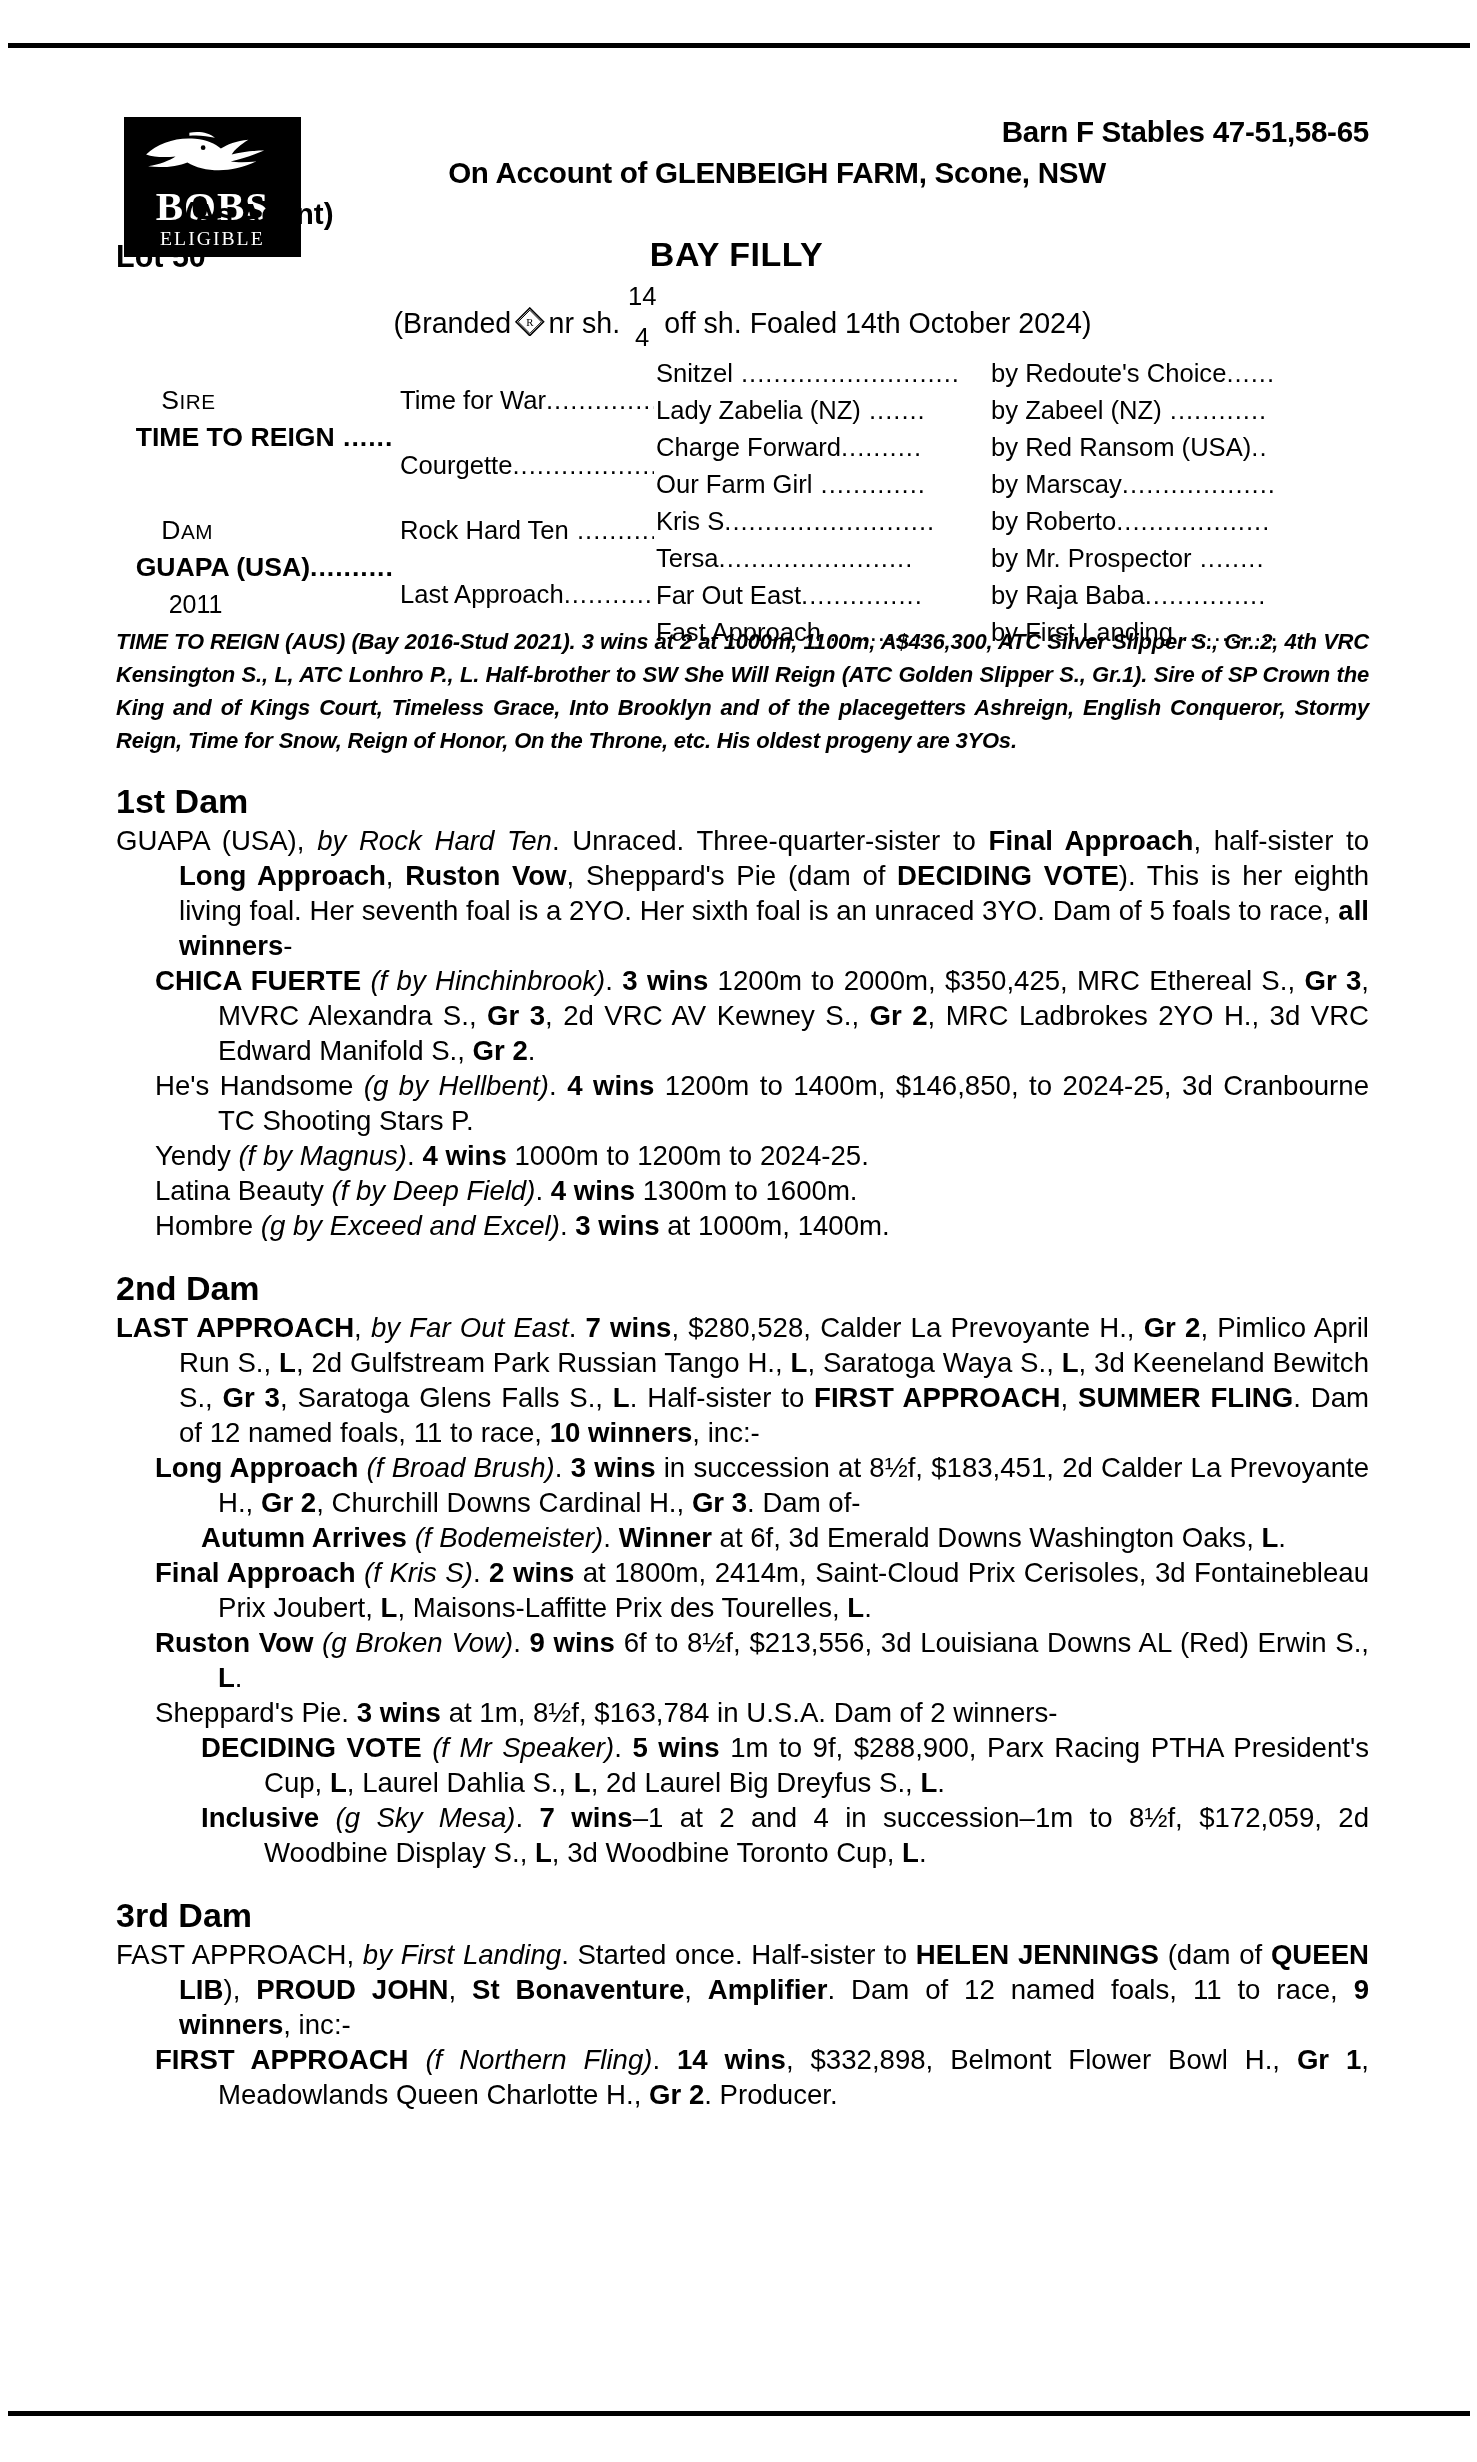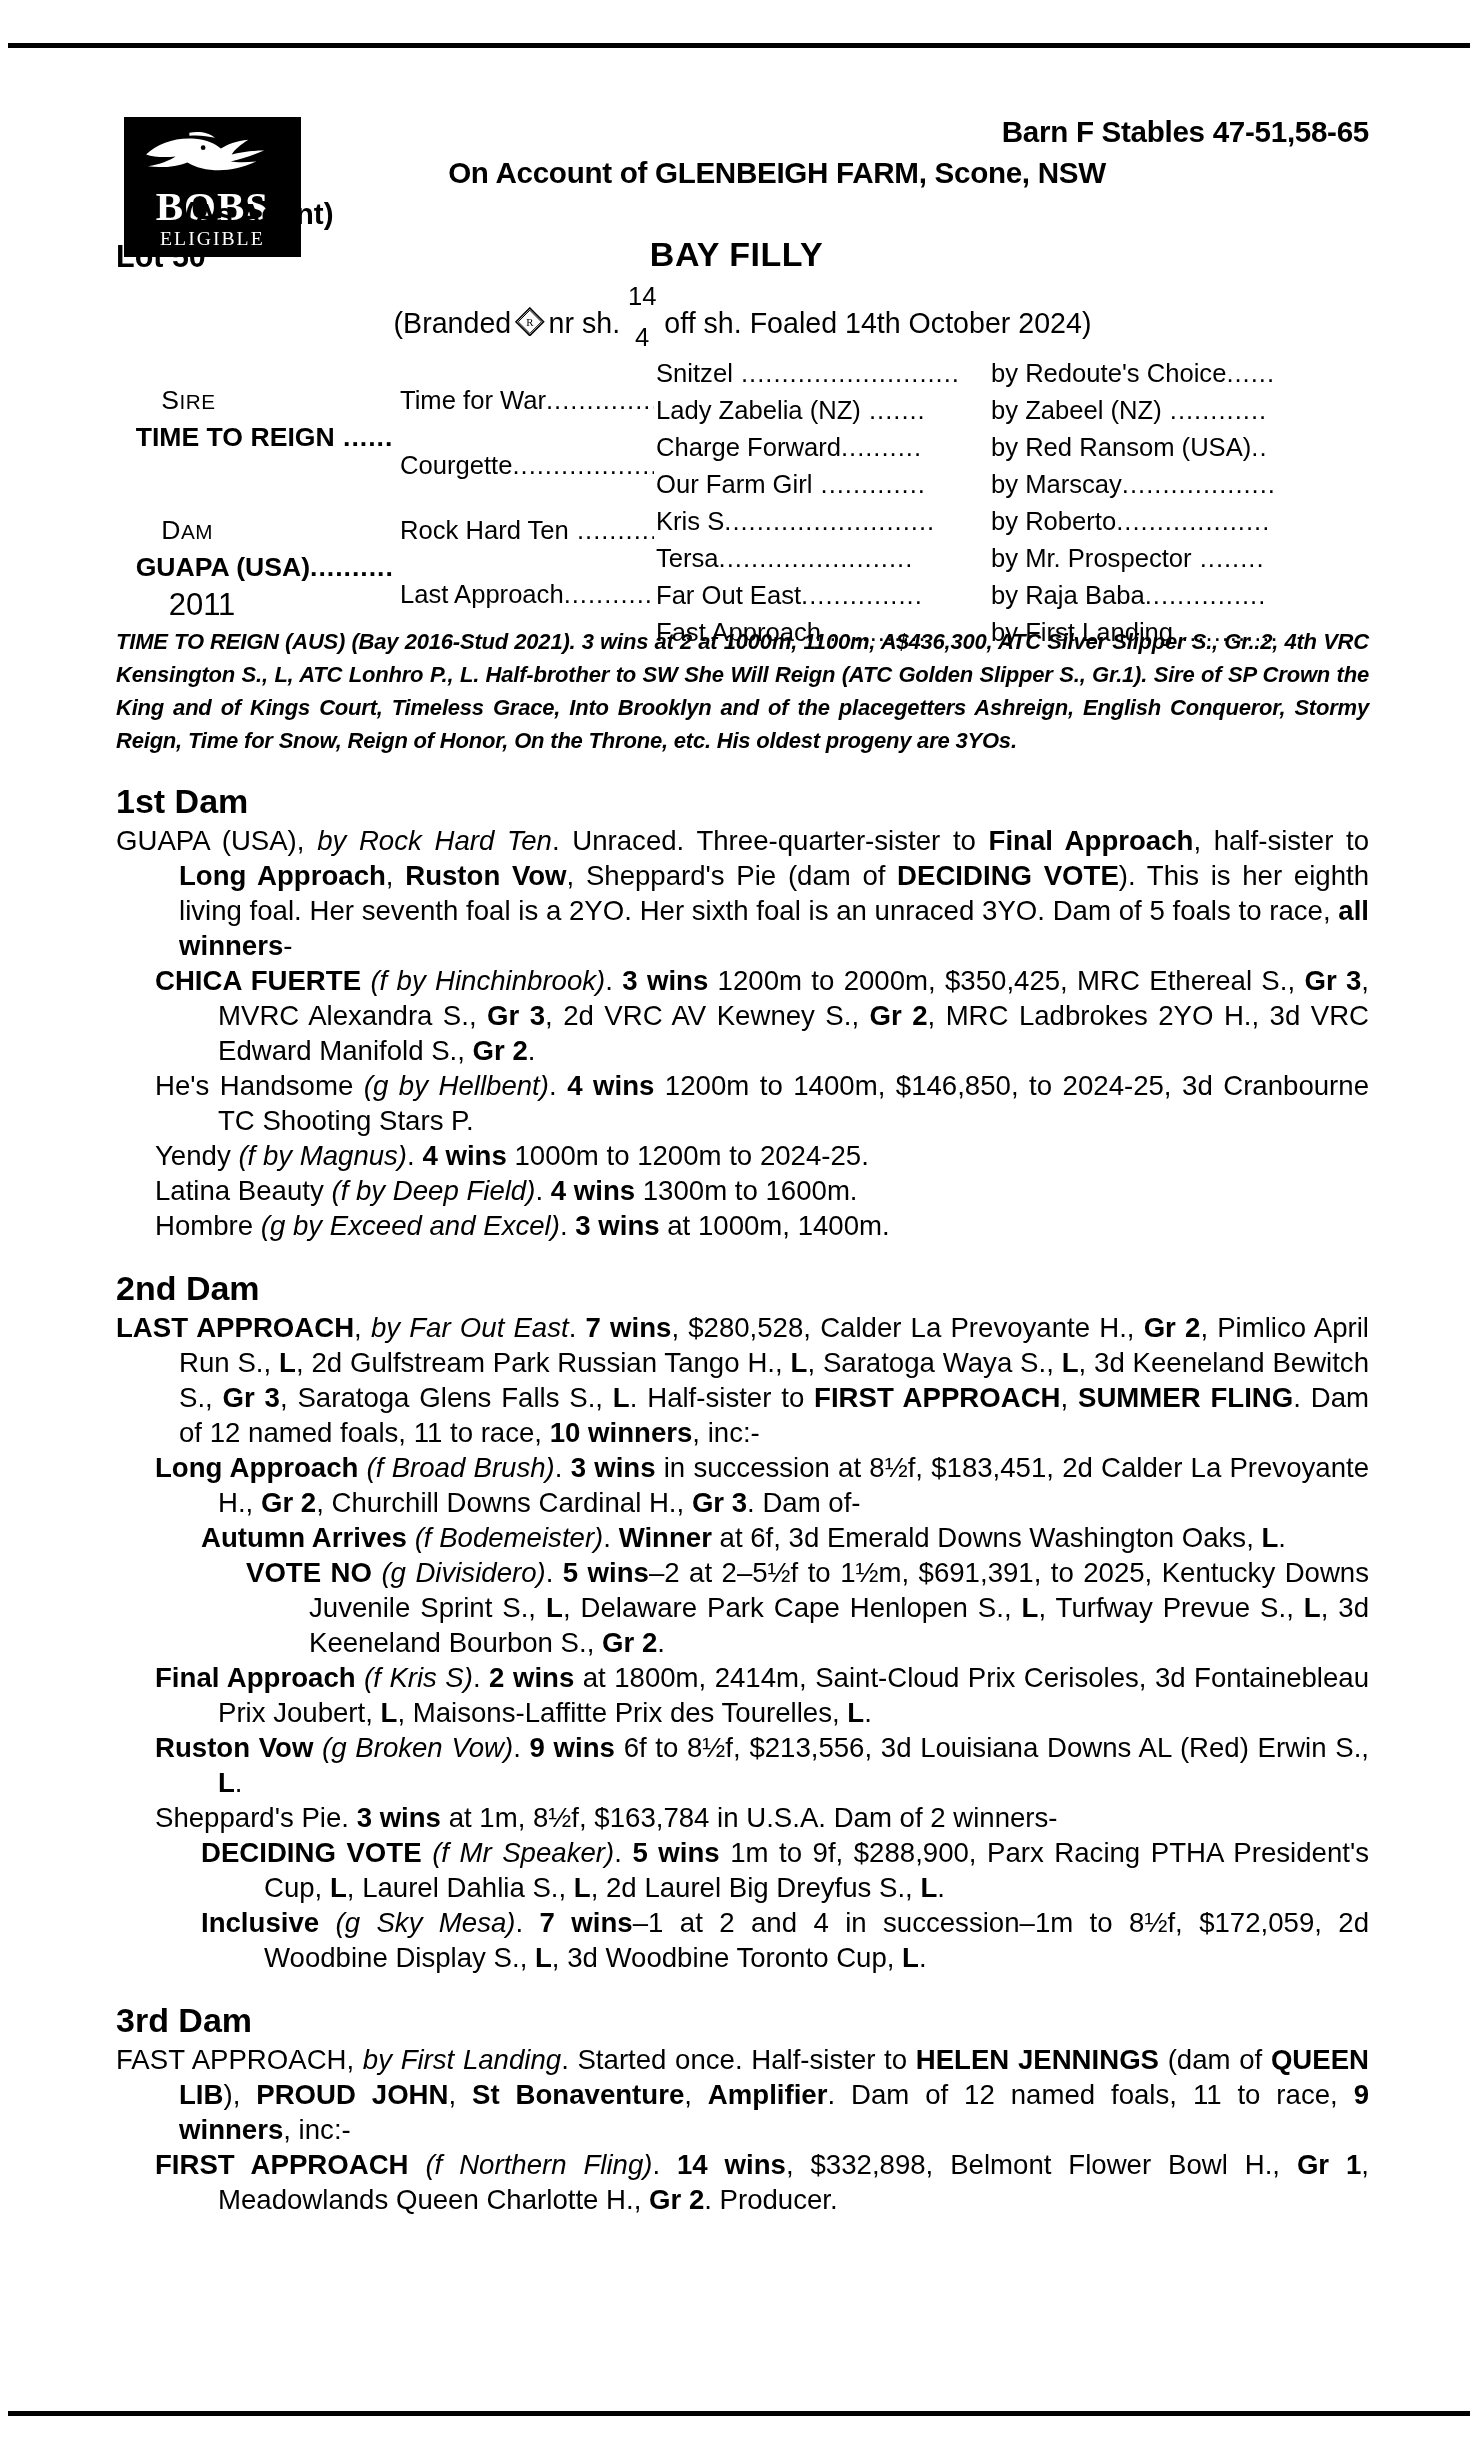--- a/index.html
+++ b/index.html
@@ -164,21 +164,21 @@
   .ped .col4 {
     position: absolute; left: 875px; top: 0; width: 378px;
   }
   .sire-lbl, .dam-lbl {
     font-size: 20.7px;
     letter-spacing: 0.5px;
     padding-left: 25.6px;
   }
   .smallcap-first { font-size: 26.6px; }
   .sire-name, .dam-name { font-weight: bold; font-size: 26.6px; }
-  .dam-year { padding-left: 33px; font-size: 31px; }
+  .dam-year { padding-left: 33px; font-size: 25px; }
   .dots { letter-spacing: 1px; }
   .r { line-height: 37px; height: 37px; white-space: nowrap; overflow: hidden; }
   .r-sp { height: 27.6px; }
 
   
   .sire-para {
     font-weight: bold;
     font-style: italic;
     font-size: 22px;
     line-height: 33px;
@@ -304,21 +304,20 @@
         <p class="entry lvl1">GUAPA (USA), <i>by Rock Hard Ten</i>. Unraced. Three-quarter-sister to <b>Final Approach</b>, half-sister to <b>Long Approach</b>, <b>Ruston Vow</b>, Sheppard's Pie (dam of <b>DECIDING VOTE</b>). This is her eighth living foal. Her seventh foal is a 2YO. Her sixth foal is an unraced 3YO. Dam of 5 foals to race, <b>all winners</b>-</p>
         <p class="entry lvl2"><b>CHICA FUERTE</b> <i>(f by Hinchinbrook)</i>. <b>3 wins</b> 1200m to 2000m, $350,425, MRC Ethereal S., <b>Gr 3</b>, MVRC Alexandra S., <b>Gr 3</b>, 2d VRC AV Kewney S., <b>Gr 2</b>, MRC Ladbrokes 2YO H., 3d VRC Edward Manifold S., <b>Gr 2</b>.</p>
         <p class="entry lvl2">He's Handsome <i>(g by Hellbent)</i>. <b>4 wins</b> 1200m to 1400m, $146,850, to 2024-25, 3d Cranbourne TC Shooting Stars P.</p>
         <p class="entry lvl2">Yendy <i>(f by Magnus)</i>. <b>4 wins</b> 1000m to 1200m to 2024-25.</p>
         <p class="entry lvl2">Latina Beauty <i>(f by Deep Field)</i>. <b>4 wins</b> 1300m to 1600m.</p>
         <p class="entry lvl2">Hombre <i>(g by Exceed and Excel)</i>. <b>3 wins</b> at 1000m, 1400m.</p>
         <div class="dam-head">2nd Dam</div>
         <p class="entry lvl1"><b>LAST APPROACH</b>, <i>by Far Out East</i>. <b>7 wins</b>, $280,528, Calder La Prevoyante H., <b>Gr 2</b>, Pimlico April Run S., <b>L</b>, 2d Gulfstream Park Russian Tango H., <b>L</b>, Saratoga Waya S., <b>L</b>, 3d Keeneland Bewitch S., <b>Gr 3</b>, Saratoga Glens Falls S., <b>L</b>. Half-sister to <b>FIRST APPROACH</b>, <b>SUMMER FLING</b>. Dam of 12 named foals, 11 to race, <b>10 winners</b>, inc:-</p>
         <p class="entry lvl2"><b>Long Approach</b> <i>(f Broad Brush)</i>. <b>3 wins</b> in succession at 8½f, $183,451, 2d Calder La Prevoyante H., <b>Gr 2</b>, Churchill Downs Cardinal H., <b>Gr 3</b>. Dam of-</p>
         <p class="entry lvl3"><b>Autumn Arrives</b> <i>(f Bodemeister)</i>. <b>Winner</b> at 6f, 3d Emerald Downs Washington Oaks, <b>L</b>.</p>
-        <p class="entry lvl4"><b>VOTE NO</b> <i>(g Divisidero)</i>. <b>5 wins</b>–2 at 2–5½f to 1½m, $691,391, to 2025, Kentucky Downs Juvenile Sprint S., <b>L</b>, Delaware Park Cape Henlopen S., <b>L</b>, Turfway Prevue S., <b>L</b>, 3d Keeneland Bourbon S., <b>Gr 2</b>.</p>
         <p class="entry lvl2"><b>Final Approach</b> <i>(f Kris S)</i>. <b>2 wins</b> at 1800m, 2414m, Saint-Cloud Prix Cerisoles, 3d Fontainebleau Prix Joubert, <b>L</b>, Maisons-Laffitte Prix des Tourelles, <b>L</b>.</p>
         <p class="entry lvl2"><b>Ruston Vow</b> <i>(g Broken Vow)</i>. <b>9 wins</b> 6f to 8½f, $213,556, 3d Louisiana Downs AL (Red) Erwin S., <b>L</b>.</p>
         <p class="entry lvl2">Sheppard's Pie. <b>3 wins</b> at 1m, 8½f, $163,784 in U.S.A. Dam of 2 winners-</p>
         <p class="entry lvl3"><b>DECIDING VOTE</b> <i>(f Mr Speaker)</i>. <b>5 wins</b> 1m to 9f, $288,900, Parx Racing PTHA President's Cup, <b>L</b>, Laurel Dahlia S., <b>L</b>, 2d Laurel Big Dreyfus S., <b>L</b>.</p>
         <p class="entry lvl3"><b>Inclusive</b> <i>(g Sky Mesa)</i>. <b>7 wins</b>–1 at 2 and 4 in succession–1m to 8½f, $172,059, 2d Woodbine Display S., <b>L</b>, 3d Woodbine Toronto Cup, <b>L</b>.</p>
         <div class="dam-head">3rd Dam</div>
         <p class="entry lvl1">FAST APPROACH, <i>by First Landing</i>. Started once. Half-sister to <b>HELEN JENNINGS</b> (dam of <b>QUEEN LIB</b>), <b>PROUD JOHN</b>, <b>St Bonaventure</b>, <b>Amplifier</b>. Dam of 12 named foals, 11 to race, <b>9 winners</b>, inc:-</p>
         <p class="entry lvl2"><b>FIRST APPROACH</b> <i>(f Northern Fling)</i>. <b>14 wins</b>, $332,898, Belmont Flower Bowl H., <b>Gr 1</b>, Meadowlands Queen Charlotte H., <b>Gr 2</b>. Producer.</p>
       </div>
 

